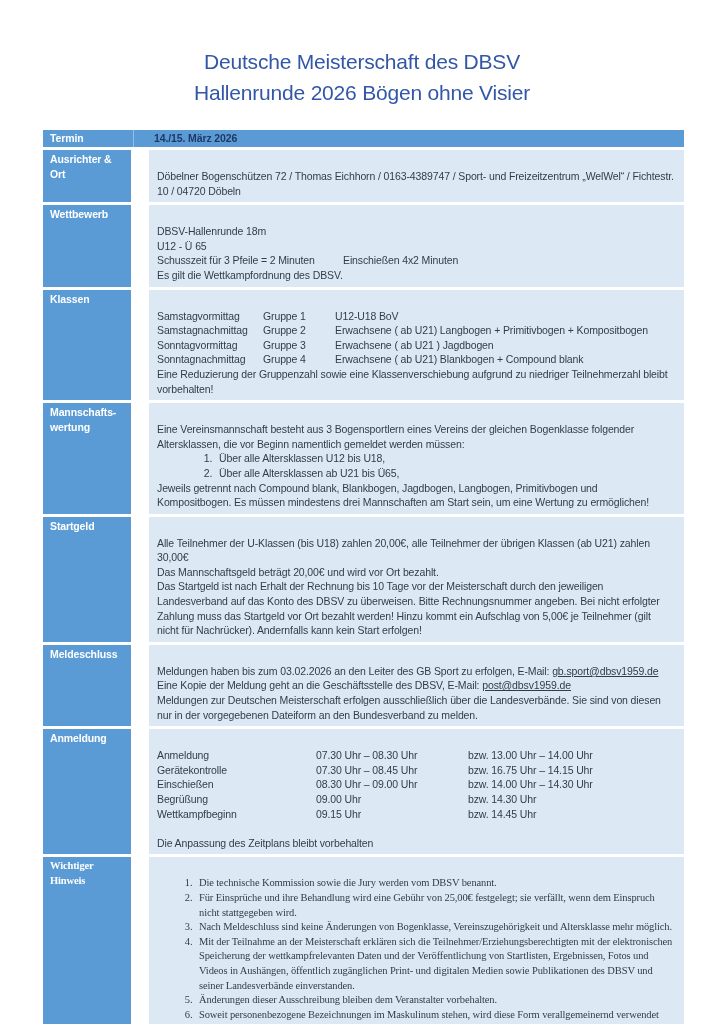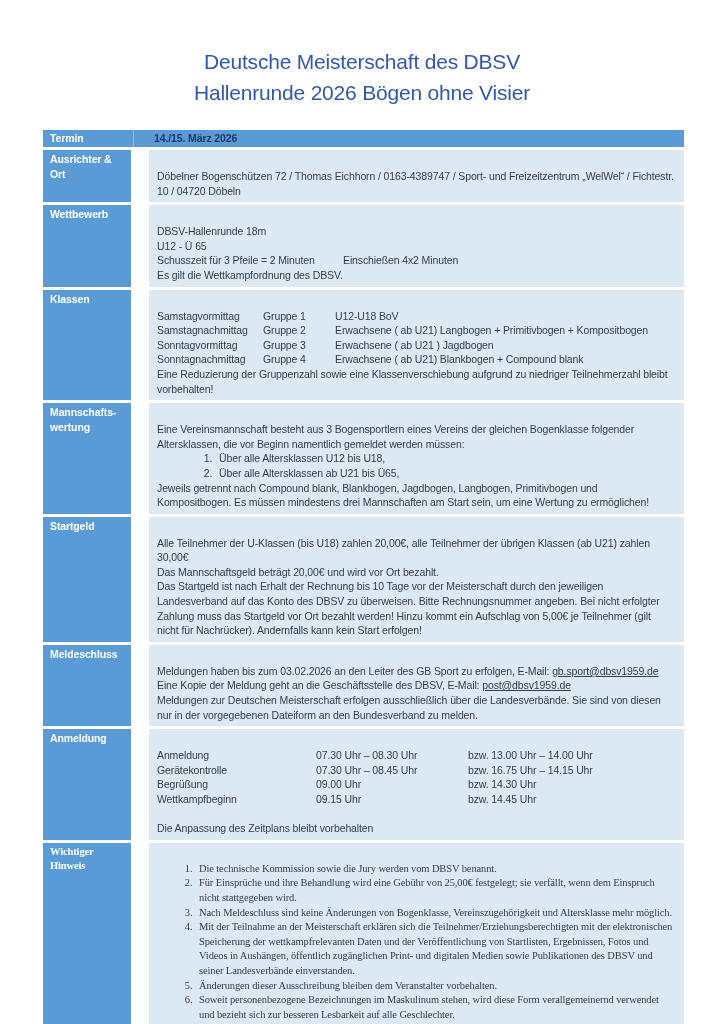--- a/index.html
+++ b/index.html
@@ -172,20 +172,25 @@
           <span class="zp-name">Anmeldung</span>
           <span class="zp-t1">07.30 Uhr – 08.30 Uhr</span>
           <span class="zp-t2">bzw. 13.00 Uhr – 14.00 Uhr</span>
         </div>
         <div class="zp-row">
           <span class="zp-name">Gerätekontrolle</span>
           <span class="zp-t1">07.30 Uhr – 08.45 Uhr</span>
           <span class="zp-t2">bzw. 16.75 Uhr – 14.15 Uhr</span>
         </div>
         <div class="zp-row">
+          <span class="zp-name">Einschießen</span>
+          <span class="zp-t1">08.30 Uhr – 09.00 Uhr</span>
+          <span class="zp-t2">bzw. 14.00 Uhr – 14.30 Uhr</span>
+        </div>
+        <div class="zp-row">
           <span class="zp-name">Begrüßung</span>
           <span class="zp-t1">09.00 Uhr</span>
           <span class="zp-t2">bzw. 14.30 Uhr</span>
         </div>
         <div class="zp-row">
           <span class="zp-name">Wettkampfbeginn</span>
           <span class="zp-t1">09.15 Uhr</span>
           <span class="zp-t2">bzw. 14.45 Uhr</span>
         </div>
         <div class="zp-note">Die Anpassung des Zeitplans bleibt vorbehalten</div>

